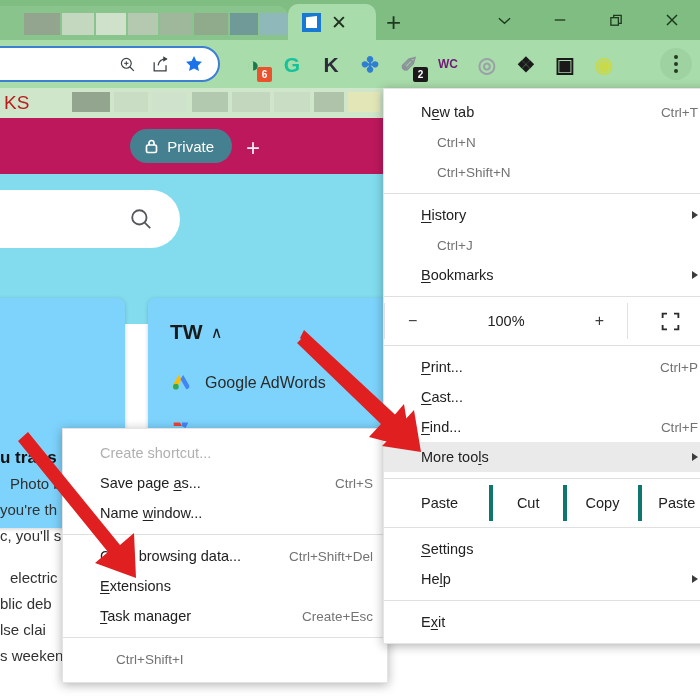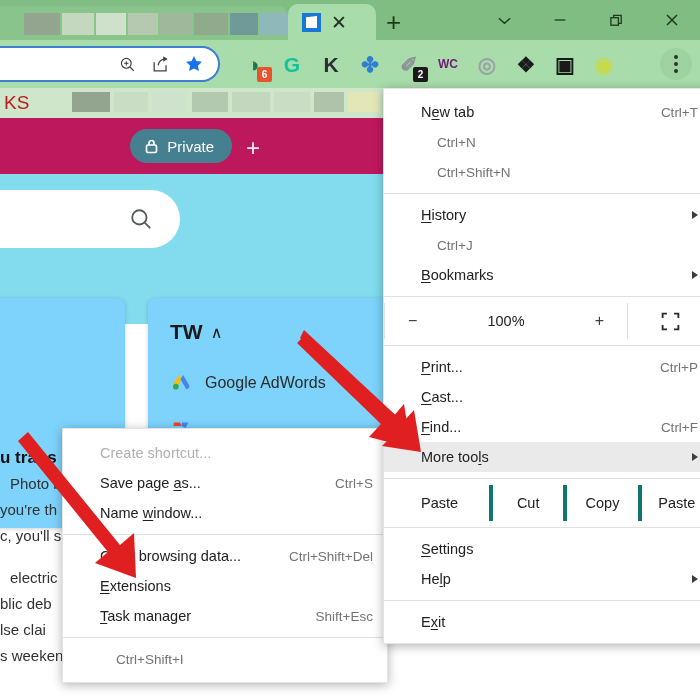--- a/index.html
+++ b/index.html
@@ -395,21 +395,21 @@
       <div class="sep"></div>
       <div class="mi">
         <span class="lbl"><span class="u">C</span>lear browsing data...</span>
         <span class="acc">Ctrl+Shift+Del</span>
       </div>
       <div class="mi">
         <span class="lbl"><span class="u">E</span>xtensions</span>
       </div>
       <div class="mi">
         <span class="lbl"><span class="u">T</span>ask manager</span>
-        <span class="acc">Shift+Esc</span>
+        <span class="acc">Create+Esc</span>
       </div>
       <div class="sep"></div>
       <div class="mi">
         <span class="acc">Ctrl+Shift+I</span>
       </div>
     </div>
 
   <div class="menu main-menu" id="mainmenu">
       <div class="mi">
         <span class="lbl">N<span class="u">e</span>w tab</span>

